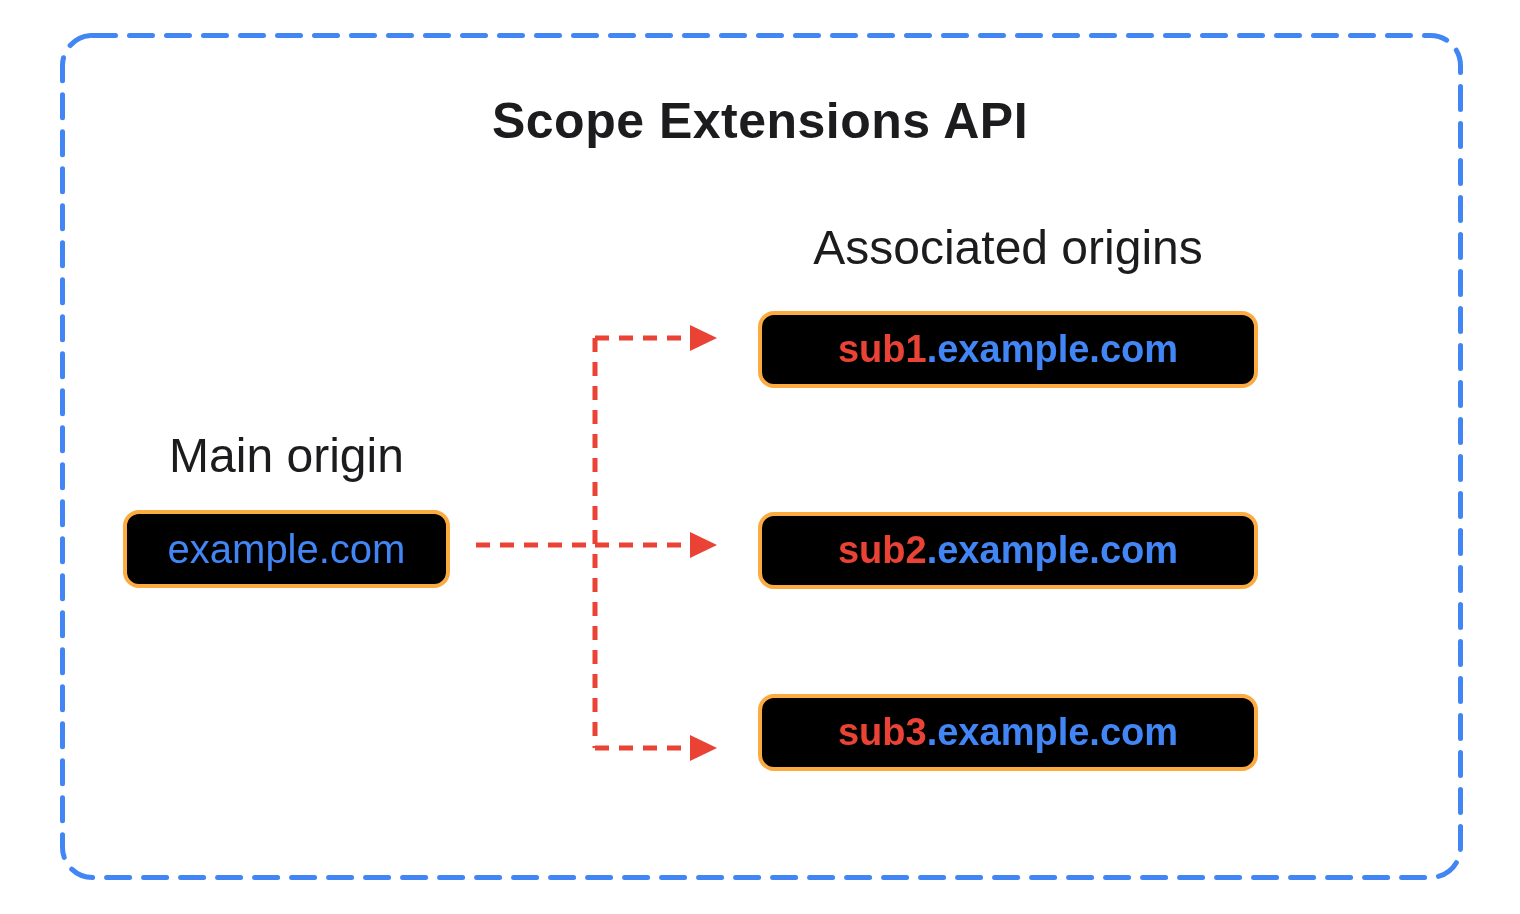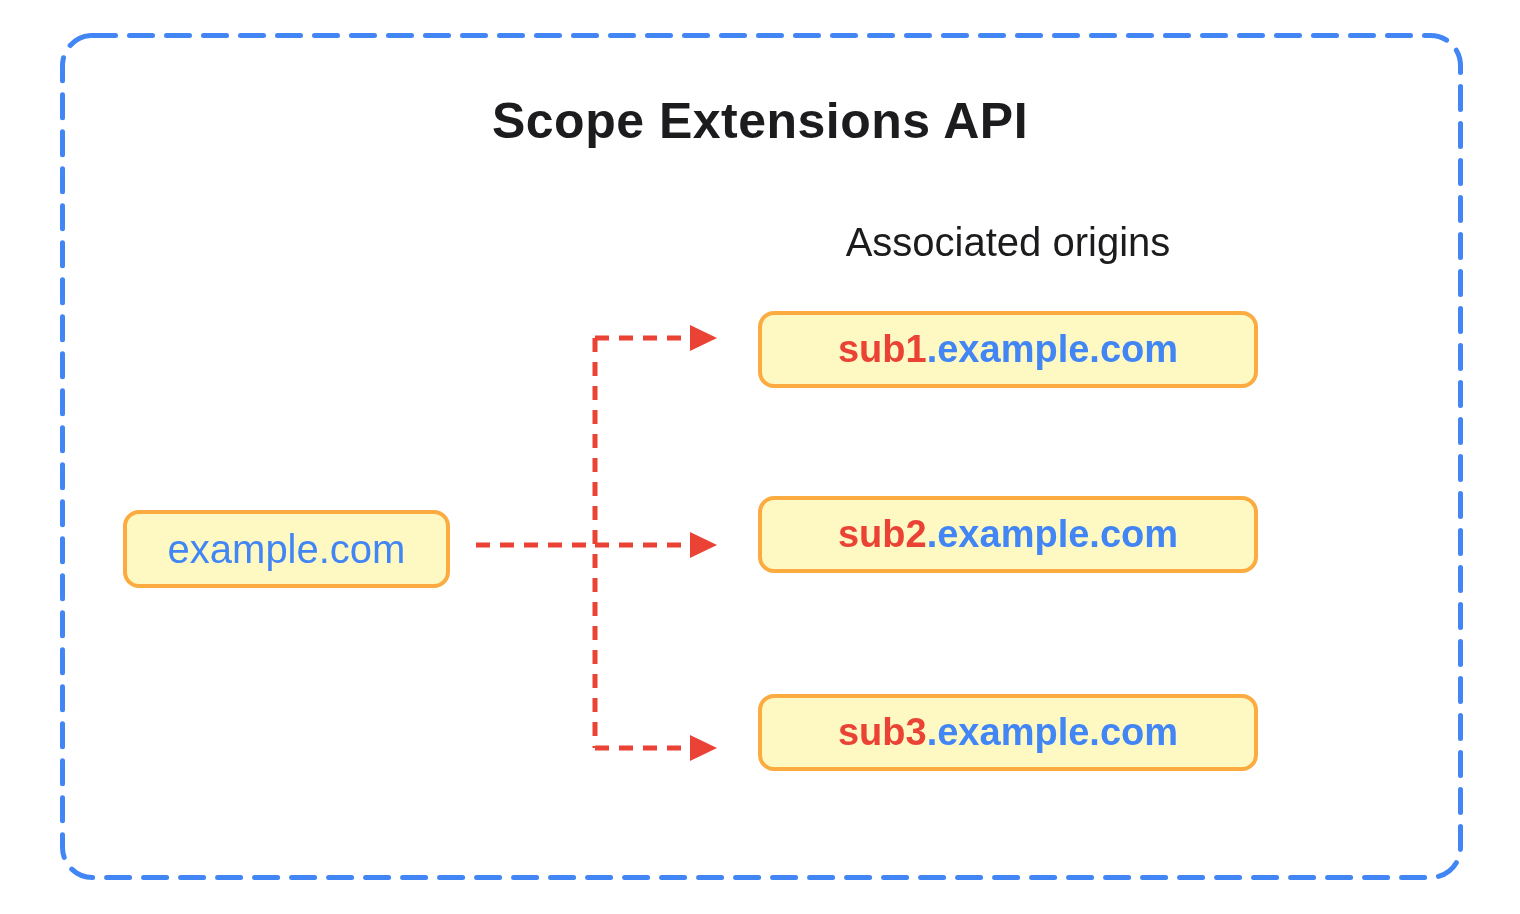--- a/index.html
+++ b/index.html
@@ -35,56 +35,57 @@
   .title {
     position: absolute; left: 0; top: 92px; width: 1520px;
     text-align: center;
     font-size: 50px; font-weight: 700;
     color: var(--text-dark, #1C1C1E);
     letter-spacing: 0.5px;
   }
   .label {
     position: absolute;
     text-align: center;
-    font-size: 40px; font-weight: 400;
+    font-size: 48px; font-weight: 400;
     color: var(--text-dark, #1C1C1E);
   }
   .main-label { left: 103px; top: 428px; width: 367px; }
   .assoc-label { left: 748px; top: 220px; width: 520px; }
   .origin-box {
     position: absolute;
     display: flex; align-items: center; justify-content: center;
     border: 4px solid var(--box-border-orange, #FBAB40);
     border-radius: 16px;
-    background: #fef9c3;
+    background: #000000;
     white-space: nowrap;
   }
   .main-box { left: 123px; top: 510px; width: 327px; height: 78px; font-size: 40px; font-weight: 400; }
   .sub-box  { left: 758px; width: 500px; height: 77px; font-size: 38px; font-weight: 700; }
   .sub1 { top: 311px; }
-  .sub2 { top: 496px; }
+  .sub2 { top: 512px; }
   .sub3 { top: 694px; justify-content: center; }
   .domain-blue   { color: var(--domain-blue, #4285F4); }
   .subdomain-red { color: var(--subdomain-red, #EA4335); }
 </style>
 </head>
 <body>
 
 <div class="canvas">
 
   <svg class="connectors" width="1520" height="914" viewBox="0 0 1520 914" xmlns="http://www.w3.org/2000/svg">
     <rect class="outer-border" x="62.5" y="35.5" width="1398" height="842" rx="30"></rect>
     <path class="arrow-line" d="M476,545 H595 M595,338 V748 M595,338 H690 M595,545 H690 M595,748 H690"></path>
     <polygon class="arrow-head" points="690,325 690,351 717,338"></polygon>
     <polygon class="arrow-head" points="690,532 690,558 717,545"></polygon>
     <polygon class="arrow-head" points="690,735 690,761 717,748"></polygon>
   </svg>
 
   <h1 class="title">Scope Extensions API</h1>
 
+  <div class="label main-label">Main origin</div>
 
   <div class="origin-box main-box">
     <span class="domain-blue">example.com</span>
   </div>
 
   <div class="label assoc-label">Associated origins</div>
 
   <div class="origin-box sub-box sub1">
     <span class="subdomain-red">sub1</span>
       <span class="domain-blue">.example.com</span>

